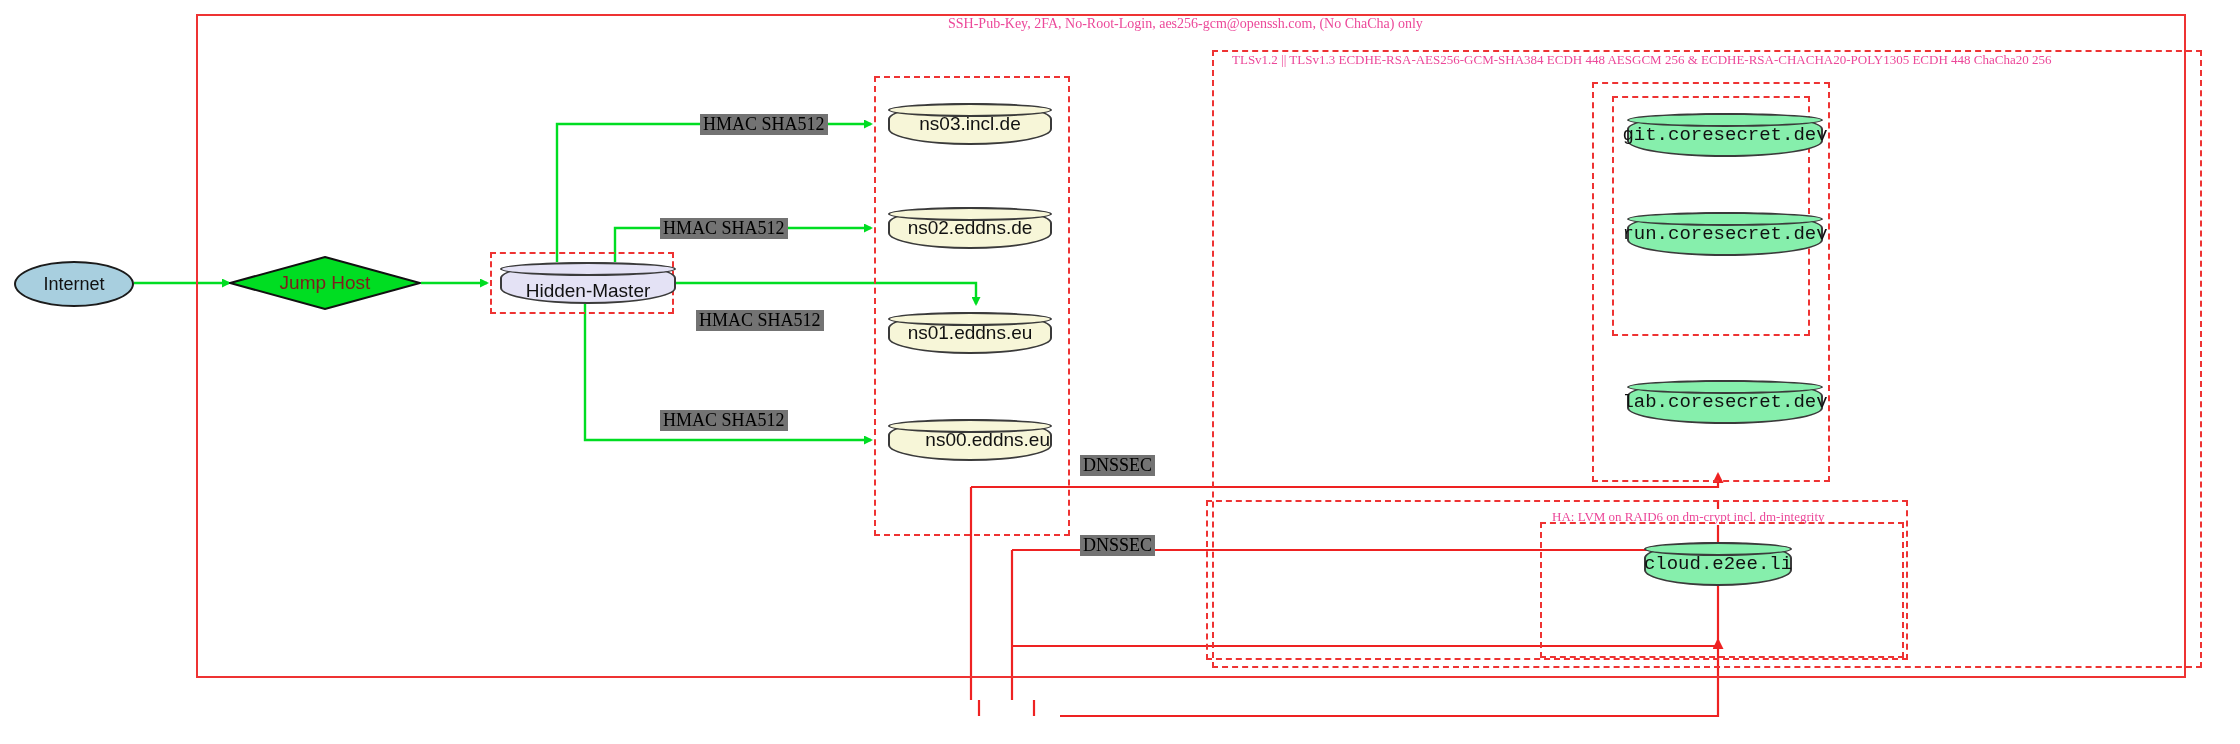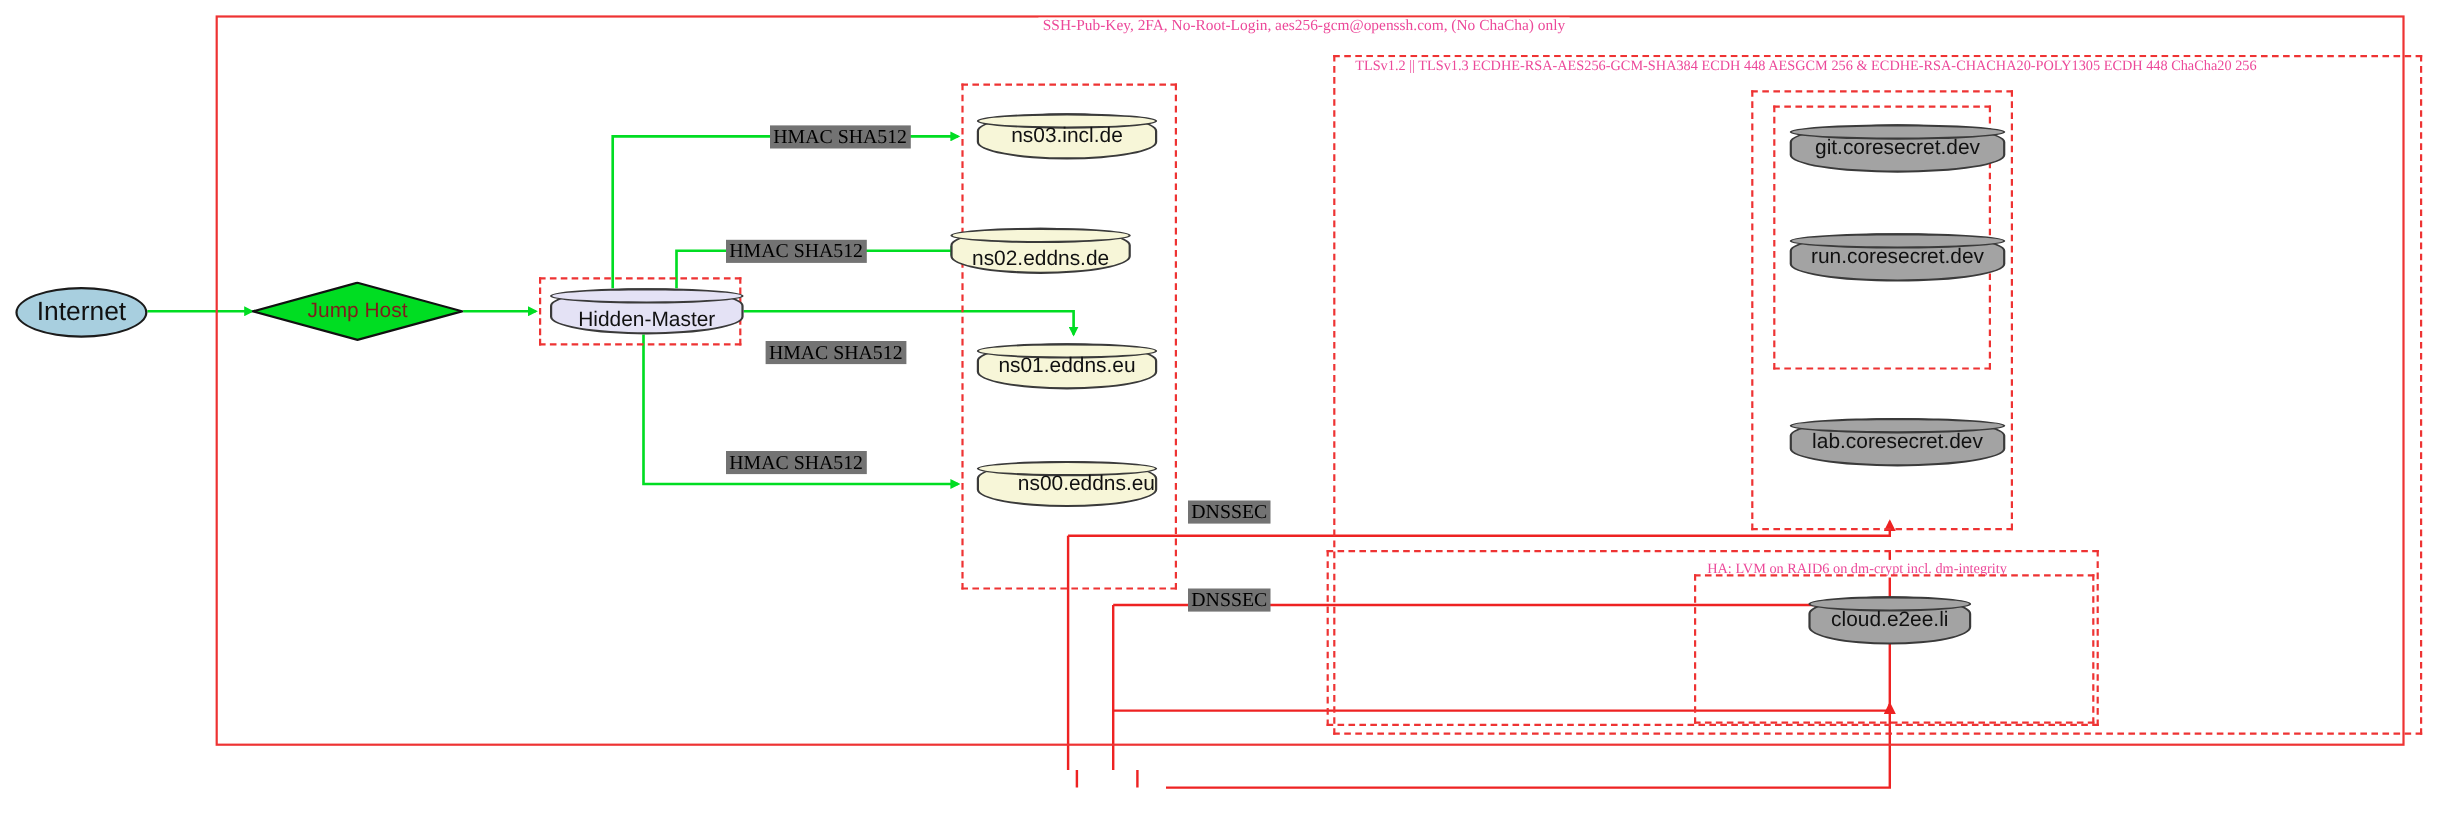--- a/index.html
+++ b/index.html
@@ -30,26 +30,26 @@
   }
   .cyl::before{
     content:"";position:absolute;left:-2px;right:-2px;top:-2px;height:14px;
     border:2px solid #3a3a3a;border-radius:50%;
     background:inherit;box-sizing:border-box;
   }
   .cyl span{position:relative;z-index:2;}
 
   .cyl.lav{background:#e4e2f5;align-items:flex-end;}
   .cyl.yel{background:#f7f6d8;}
-  .cyl.pnk{background:#a3a3a3;}
+  .cyl.pnk{background:#86efac;font-family:Liberation Mono, monospace;}
 
   .ellipse{
     background:#a8cfdf;border:2px solid #1b1b1b;border-radius:50%;
     display:flex;align-items:center;justify-content:center;
-    font-family:"Liberation Sans",sans-serif;font-size:24px;color:#111;
+    font-family:"Liberation Sans",sans-serif;font-size:18px;color:#111;
     white-space:nowrap;
   }
 
   .diamond-wrap{position:absolute;display:flex;align-items:center;justify-content:center;}
   .diamond-wrap svg{position:absolute;left:0;top:0;}
   .diamond-wrap .dlabel{
     position:relative;z-index:3;
     font-family:"Liberation Sans",sans-serif;font-size:19px;color:#7f1d1d;white-space:nowrap;
   }
 
@@ -139,21 +139,21 @@
   </div>
 
   <div class="node cyl lav" style="left:500px;top:262px;width:176px;height:42px;">
     <span>Hidden-Master</span>
   </div>
 
   <div class="node cyl yel" style="left:888px;top:103px;width:164px;height:42px;">
     <span>ns03.incl.de</span>
   </div>
 
-  <div class="node cyl yel" style="left:864px;top:207px;width:164px;height:42px;align-items:flex-end;">
+  <div class="node cyl yel" style="left:888px;top:207px;width:164px;height:42px;">
     <span>ns02.eddns.de</span>
   </div>
 
   <div class="node cyl yel" style="left:888px;top:312px;width:164px;height:42px;">
     <span>ns01.eddns.eu</span>
   </div>
 
   <div class="node cyl yel" style="left:888px;top:419px;width:164px;height:42px;justify-content:flex-end;">
     <span>ns00.eddns.eu</span>
   </div>

